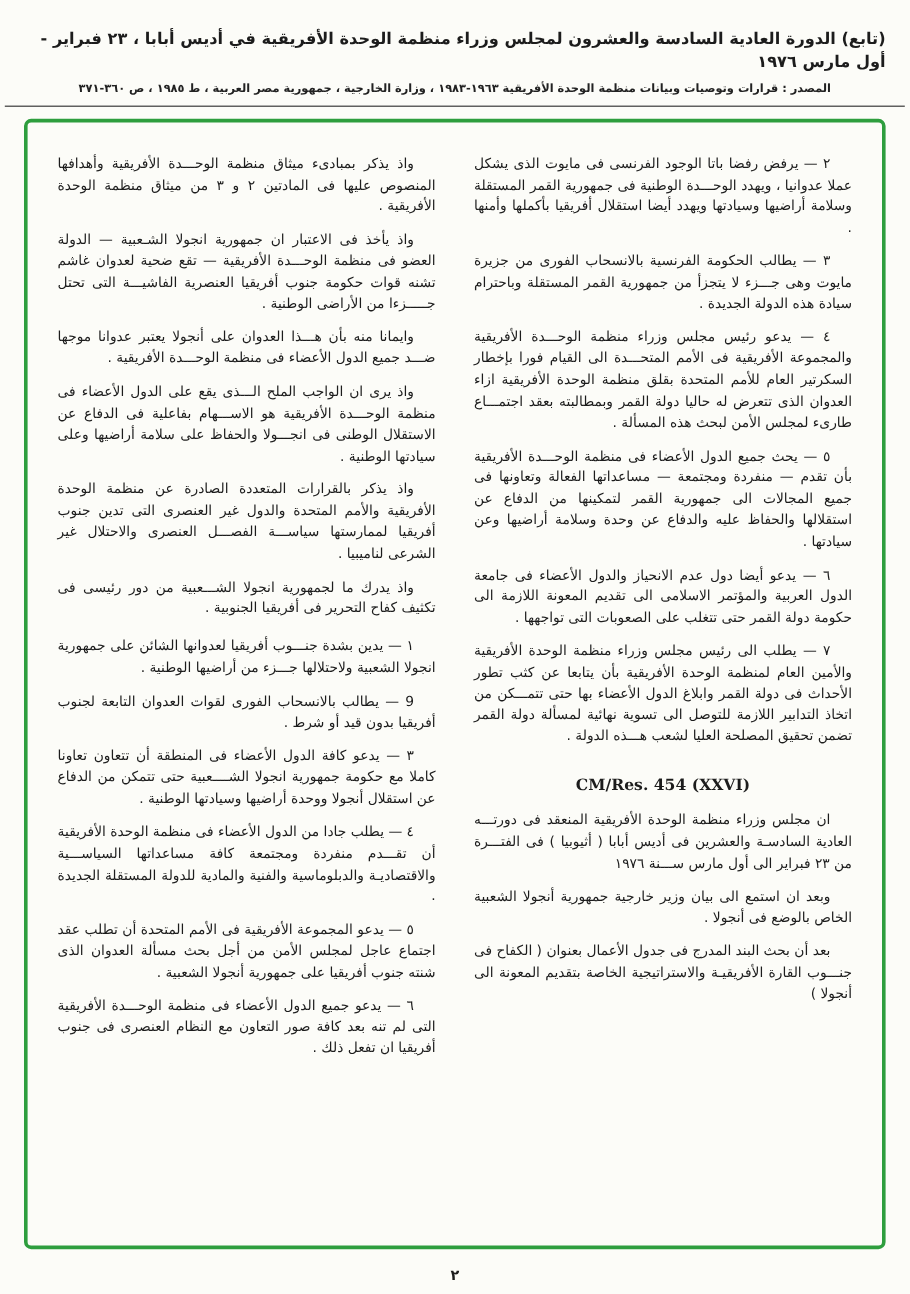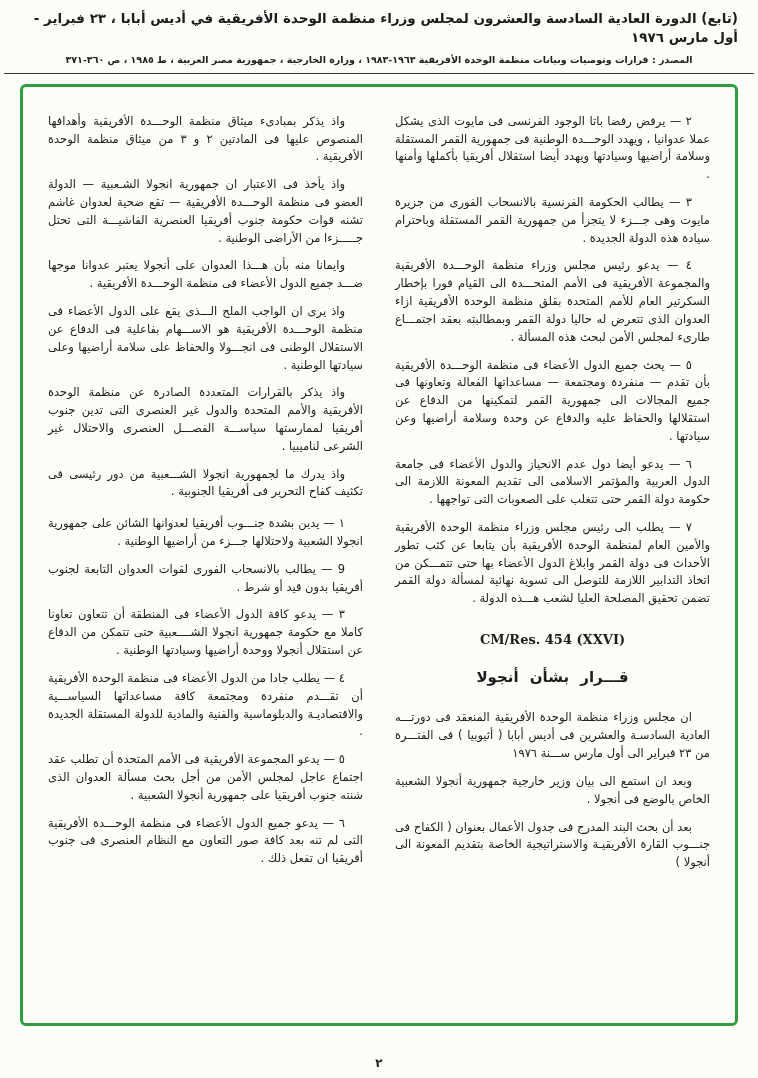--- a/index.html
+++ b/index.html
@@ -12,21 +12,21 @@
   body{
     width:758px; height:1078px;
     background:var(--paper);
     color:var(--ink);
     font-family:"DejaVu Sans", sans-serif;
     position:relative;
     overflow:hidden;
   }
   .doc-header{
     direction:rtl;
-    padding:9px 16px 8px;
+    padding:24px 16px 8px;
     margin:0 4px;
     border-bottom:1px solid #3a3a3a;
   }
   .doc-title{
     font-weight:bold;
     font-size:13.5px;
     text-align:right;
     line-height:1.4;
   }
   .doc-source{
@@ -97,21 +97,20 @@
   <main class="res-box">
 
     <section class="col">
       <p class="para">٢ — يرفض رفضا باتا الوجود الفرنسى فى مايوت الذى يشكل عملا عدوانيا ، ويهدد الوحـــدة الوطنية فى جمهورية القمر المستقلة وسلامة أراضيها وسيادتها ويهدد أيضا استقلال أفريقيا بأكملها وأمنها .</p>
       <p class="para">٣ — يطالب الحكومة الفرنسية بالانسحاب الفورى من جزيرة مايوت وهى جـــزء لا يتجزأ من جمهورية القمر المستقلة وباحترام سيادة هذه الدولة الجديدة .</p>
       <p class="para">٤ — يدعو رئيس مجلس وزراء منظمة الوحـــدة الأفريقية والمجموعة الأفريقية فى الأمم المتحـــدة الى القيام فورا بإخطار السكرتير العام للأمم المتحدة بقلق منظمة الوحدة الأفريقية ازاء العدوان الذى تتعرض له حاليا دولة القمر وبمطالبته بعقد اجتمـــاع طارىء لمجلس الأمن لبحث هذه المسألة .</p>
       <p class="para">٥ — يحث جميع الدول الأعضاء فى منظمة الوحـــدة الأفريقية بأن تقدم — منفردة ومجتمعة — مساعداتها الفعالة وتعاونها فى جميع المجالات الى جمهورية القمر لتمكينها من الدفاع عن استقلالها والحفاظ عليه والدفاع عن وحدة وسلامة أراضيها وعن سيادتها .</p>
       <p class="para">٦ — يدعو أيضا دول عدم الانحياز والدول الأعضاء فى جامعة الدول العربية والمؤتمر الاسلامى الى تقديم المعونة اللازمة الى حكومة دولة القمر حتى تتغلب على الصعوبات التى تواجهها .</p>
       <p class="para">٧ — يطلب الى رئيس مجلس وزراء منظمة الوحدة الأفريقية والأمين العام لمنظمة الوحدة الأفريقية بأن يتابعا عن كثب تطور الأحداث فى دولة القمر وابلاغ الدول الأعضاء بها حتى تتمـــكن من اتخاذ التدابير اللازمة للتوصل الى تسوية نهائية لمسألة دولة القمر تضمن تحقيق المصلحة العليا لشعب هـــذه الدولة .</p>
       <p class="para res-ref">CM/Res. 454 (XXVI)</p>
-      <h2 class="res-title">قـــرار بشأن أنجولا</h2>
       <p class="para">ان مجلس وزراء منظمة الوحدة الأفريقية المنعقد فى دورتـــه العادية السادسـة والعشرين فى أديس أبابا ( أثيوبيا ) فى الفتـــرة من ٢٣ فبراير الى أول مارس ســـنة ١٩٧٦</p>
       <p class="para">وبعد ان استمع الى بيان وزير خارجية جمهورية أنجولا الشعبية الخاص بالوضع فى أنجولا .</p>
       <p class="para">بعد أن بحث البند المدرج فى جدول الأعمال بعنوان ( الكفاح فى جنـــوب القارة الأفريقيـة والاستراتيجية الخاصة بتقديم المعونة الى أنجولا )</p>
     </section>
 
     <section class="col">
       <p class="para">واذ يذكر بمبادىء ميثاق منظمة الوحـــدة الأفريقية وأهدافها المنصوص عليها فى المادتين ٢ و ٣ من ميثاق منظمة الوحدة الأفريقية .</p>
       <p class="para">واذ يأخذ فى الاعتبار ان جمهورية انجولا الشـعبية — الدولة العضو فى منظمة الوحـــدة الأفريقية — تقع ضحية لعدوان غاشم تشنه قوات حكومة جنوب أفريقيا العنصرية الفاشيـــة التى تحتل جـــــزءا من الأراضى الوطنية .</p>
       <p class="para">وايمانا منه بأن هـــذا العدوان على أنجولا يعتبر عدوانا موجها ضـــد جميع الدول الأعضاء فى منظمة الوحـــدة الأفريقية .</p>
       <p class="para">واذ يرى ان الواجب الملح الـــذى يقع على الدول الأعضاء فى منظمة الوحـــدة الأفريقية هو الاســـهام بفاعلية فى الدفاع عن الاستقلال الوطنى فى انجـــولا والحفاظ على سلامة أراضيها وعلى سيادتها الوطنية .</p>

